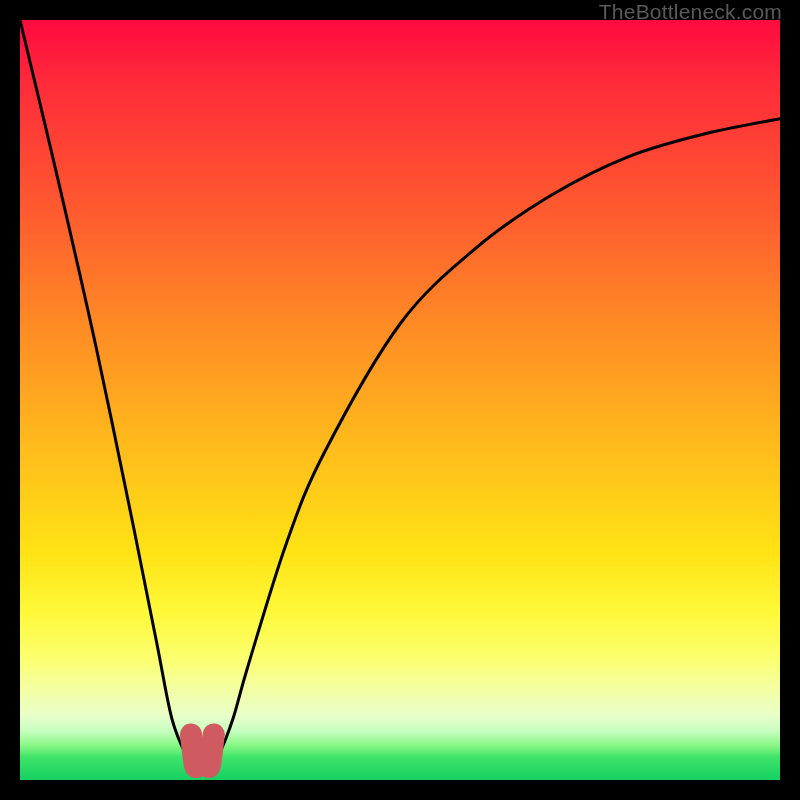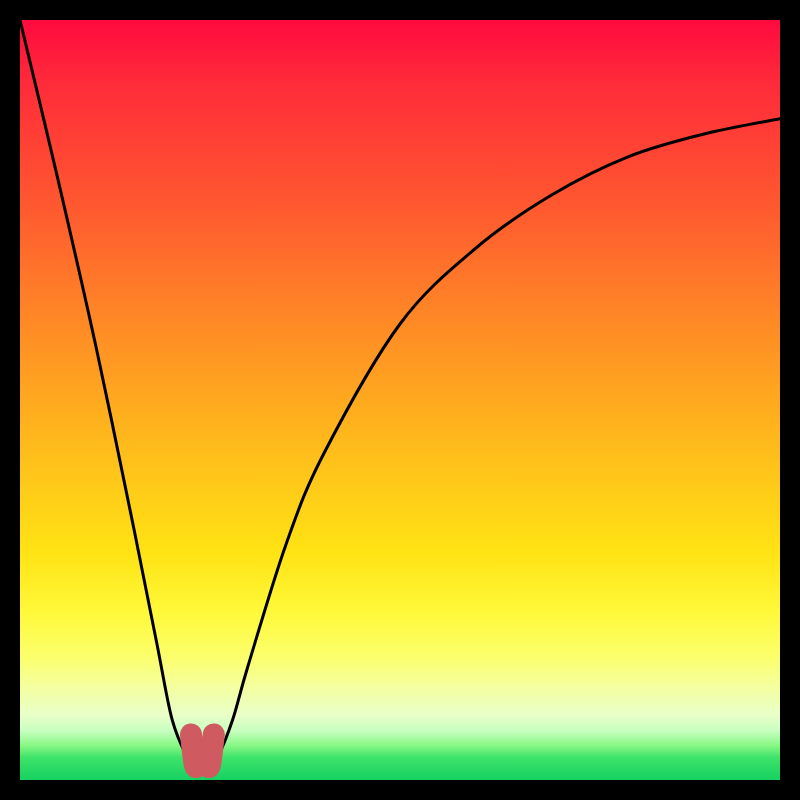--- a/index.html
+++ b/index.html
@@ -60,20 +60,21 @@
     font-weight: 500;
     letter-spacing: 0.2px;
     user-select: none;
   }
 </style>
 </head>
 <body>
 
 <div class="frame">
 
+  <div class="watermark">TheBottleneck.com</div>
 
   <div class="plot-area">
 
     <svg class="curve" viewBox="0 0 760 760" preserveAspectRatio="none">
 
       <path d="M 0.00 0.00 C 6.33 26.60, 25.33 105.13, 38.00 159.60 C 50.67 214.07, 63.33 268.53, 76.00 326.80 C 88.67 385.07, 103.87 459.80, 114.00 509.20 C 124.13 558.60, 130.47 591.53, 136.80 623.20 C 143.13 654.87, 146.93 680.20, 152.00 699.20 C 157.07 718.20, 163.40 729.60, 167.20 737.20 C 171.00 744.80, 172.27 743.53, 174.80 744.80 C 177.33 746.07, 179.87 744.80, 182.40 744.80 C 184.93 744.80, 187.47 746.07, 190.00 744.80 C 192.53 743.53, 193.80 744.80, 197.60 737.20 C 201.40 729.60, 207.73 714.40, 212.80 699.20 C 217.87 684.00, 219.13 675.13, 228.00 646.00 C 236.87 616.87, 253.33 559.87, 266.00 524.40 C 278.67 488.93, 285.00 469.93, 304.00 433.20 C 323.00 396.47, 354.67 338.20, 380.00 304.00 C 405.33 269.80, 430.67 249.53, 456.00 228.00 C 481.33 206.47, 506.67 190.00, 532.00 174.80 C 557.33 159.60, 582.67 146.93, 608.00 136.80 C 633.33 126.67, 658.67 120.33, 684.00 114.00 C 709.33 107.67, 747.33 101.33, 760.00 98.80" fill="none" stroke="#000" stroke-width="3" stroke-linecap="round"></path>
 
       <path d="M 171.00 714.40 C 171.63 719.47, 173.53 739.73, 174.80 744.80 C 176.07 749.87, 177.33 744.80, 178.60 744.80 C 179.87 744.80, 181.13 744.80, 182.40 744.80 C 183.67 744.80, 184.93 744.80, 186.20 744.80 C 187.47 744.80, 188.73 749.87, 190.00 744.80 C 191.27 739.73, 193.17 719.47, 193.80 714.40" fill="none" stroke="#cf5a5f" stroke-width="22" stroke-linecap="round" stroke-linejoin="round"></path>
     </svg>
 

